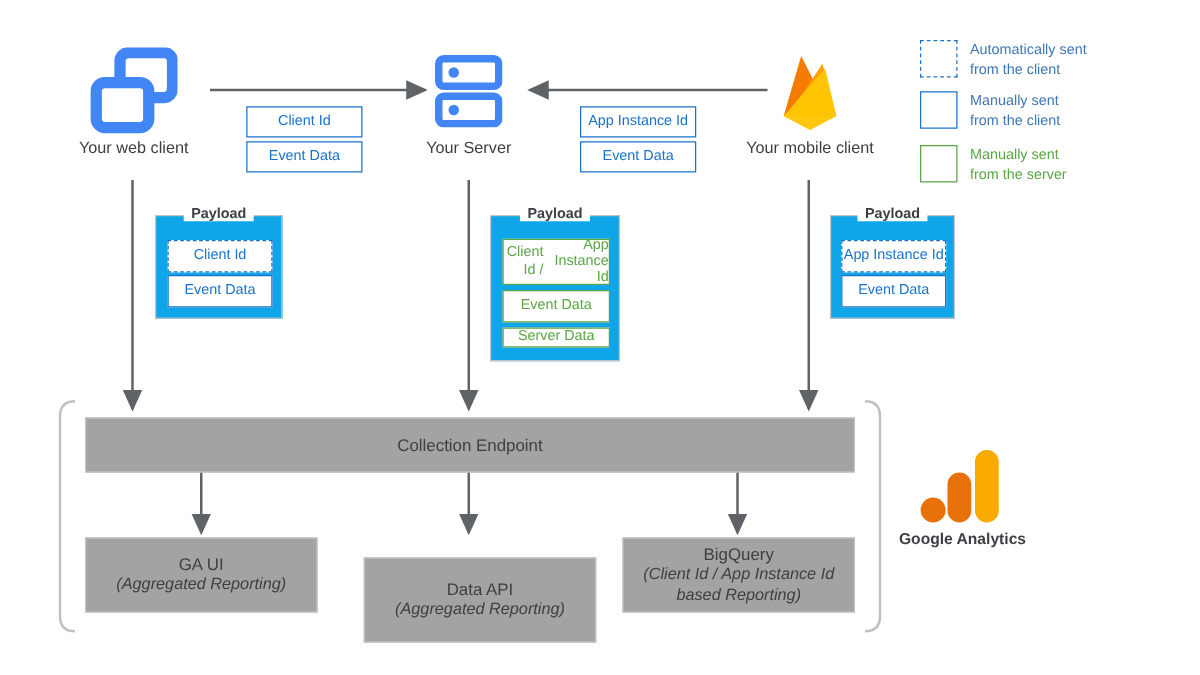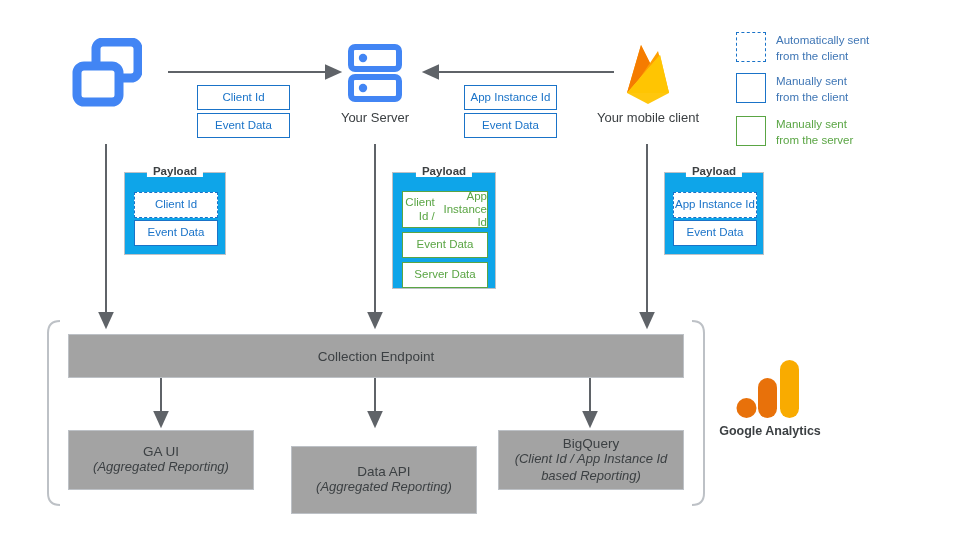--- a/index.html
+++ b/index.html
@@ -146,20 +146,21 @@
     <path d="M60,321 Q48,321 48,333 L48,493 Q48,505 60,505" fill="none" stroke="#bdc1c6" stroke-width="2"></path>
     <path d="M692,321 Q704,321 704,333 L704,493 Q704,505 692,505" fill="none" stroke="#bdc1c6" stroke-width="2"></path>
   </svg>
 
   <div class="abs" style="left:72px; top:38px; width:70px; height:70px;">
     <svg viewBox="0 0 70 70" width="70" height="70">
       <rect x="24" y="4" width="42" height="36" rx="7" ry="7" fill="none" stroke="#4285F4" stroke-width="9"></rect>
       <rect x="5" y="28" width="42" height="36" rx="7" ry="7" fill="#fff" stroke="#4285F4" stroke-width="9"></rect>
     </svg>
   </div>
+  <div class="node-label" style="left:26px; top:110px; width:162px;">Your web client</div>
 
   <div class="abs" style="left:348px; top:44px; width:54px; height:58px;">
     <svg viewBox="0 0 54 58" width="54" height="58">
       <rect x="3" y="3" width="48" height="22" rx="4" ry="4" fill="#fff" stroke="#4285F4" stroke-width="6"></rect>
       <circle cx="15" cy="14" r="4.2" fill="#4285F4"></circle>
       <rect x="3" y="33" width="48" height="22" rx="4" ry="4" fill="#fff" stroke="#4285F4" stroke-width="6"></rect>
       <circle cx="15" cy="44" r="4.2" fill="#4285F4"></circle>
     </svg>
   </div>
   <div class="node-label" style="left:295px; top:110px; width:160px;">Your Server</div>
@@ -186,21 +187,21 @@
     <div class="chip" style="left:9px; top:47px; width:84px; height:26px;">Event Data</div>
   </div>
 
   <div class="payload" style="left:392px; top:172px; width:104px; height:117px;">
     <span class="legend">Payload</span>
     <div class="chip green" style="left:9px; top:18px; width:86px; height:37px; flex-direction:row;">
       <span>Client Id /</span>
       <span>App Instance Id</span>
     </div>
     <div class="chip green" style="left:9px; top:59px; width:86px; height:26px;">Event Data</div>
-    <div class="chip green" style="left:9px; top:89px; width:86px; height:26px;">Server Data</div>
+    <div class="chip green" style="left:9px; top:89px; width:86px; height:16px;">Server Data</div>
   </div>
 
   <div class="payload" style="left:664px; top:172px; width:100px; height:83px;">
     <span class="legend">Payload</span>
     <div class="chip dashed" style="left:8px; top:19px; width:84px; height:26px;">App Instance Id</div>
     <div class="chip" style="left:8px; top:47px; width:84px; height:26px;">Event Data</div>
   </div>
 
   <div class="gbox" style="left:68px; top:334px; width:616px; height:44px;">
     <span class="t1">Collection Endpoint</span>

